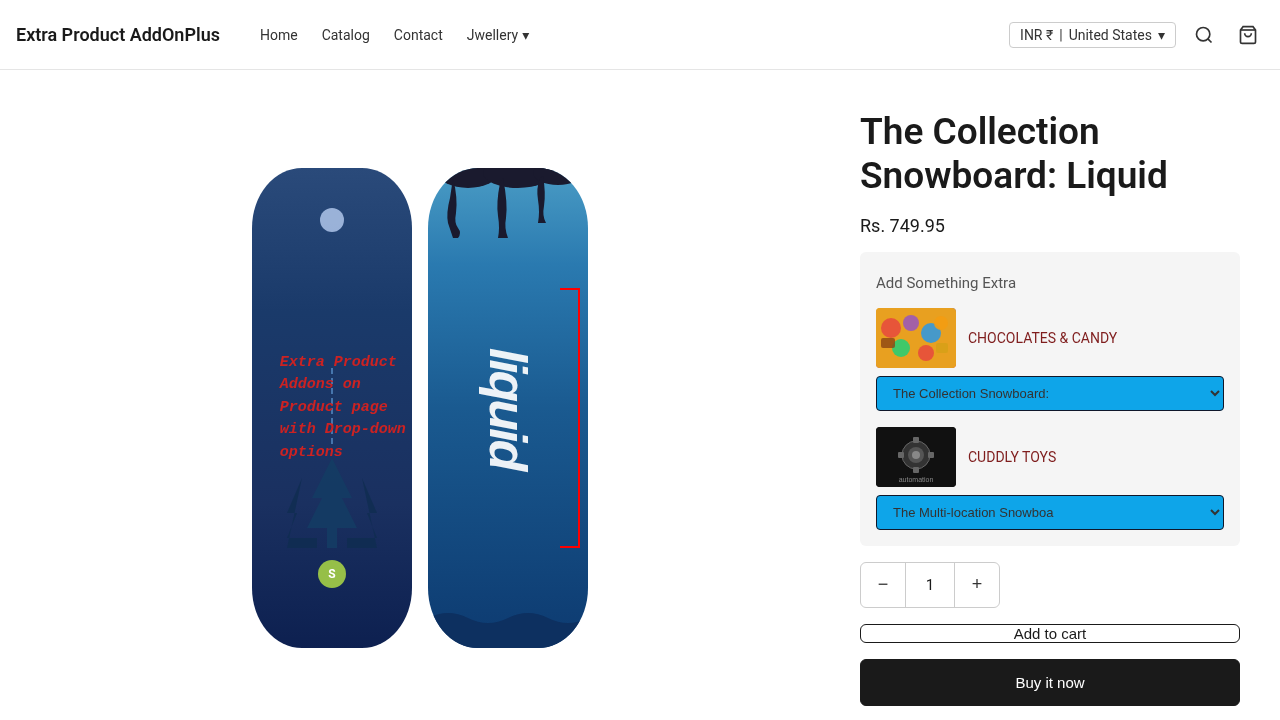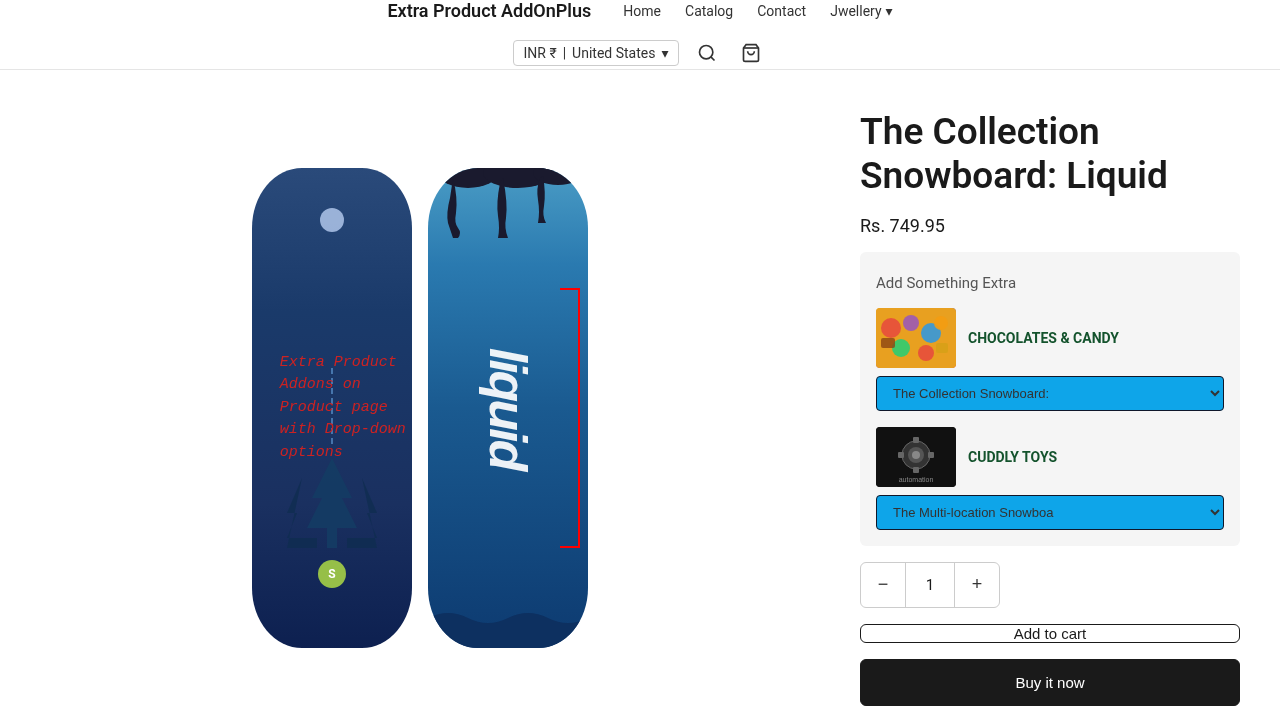--- a/index.html
+++ b/index.html
@@ -7,37 +7,37 @@
 
     
     .header {
       display: flex;
       align-items: center;
       justify-content: space-between;
       padding: 0 16px;
       height: 70px;
       border-bottom: 1px solid #e5e5e5;
       background: #fff;
-      flex-direction: column;
     }
     .header-left {
       display: flex;
       align-items: center;
       gap: 32px;
     }
     .brand-name {
       font-size: 18px;
       font-weight: 600;
       color: #1a1a1a;
       white-space: nowrap;
     }
     .nav {
       display: flex;
       align-items: center;
       gap: 24px;
+      margin-left: 8px;
     }
     .nav-item {
       font-size: 14px;
       color: #333;
       cursor: pointer;
       text-decoration: none;
     }
     .nav-dropdown {
       display: flex;
       align-items: center;
@@ -115,21 +115,21 @@
     }
 
     .overlay-text {
       position: absolute;
       top: 50%;
       left: 50%;
       transform: translate(-50%, -50%);
       font-size: 15px;
       color: #cc2222;
       font-style: italic;
-      font-weight: normal;
+      font-weight: bold;
       font-family: 'Courier New', monospace;
       text-align: left;
       width: 200px;
       line-height: 1.5;
       z-index: 10;
     }
 
     
     .product-info-section {
       width: 440px;
@@ -203,22 +203,22 @@
       align-items: center;
       justify-content: center;
       font-size: 11px;
       color: #aaa;
       text-align: center;
       position: relative;
     }
 
     .addon-item-name {
       font-size: 14px;
-      font-weight: 700;
-      color: #14532d;
+      font-weight: 400;
+      color: #7f1d1d;
       text-transform: uppercase;
     }
 
     .addon-select {
       width: 100%;
       padding: 8px 12px;
       border: 1px solid #0f172a;
       border-radius: 4px;
       font-size: 13px;
       background: #0ea5e9;

